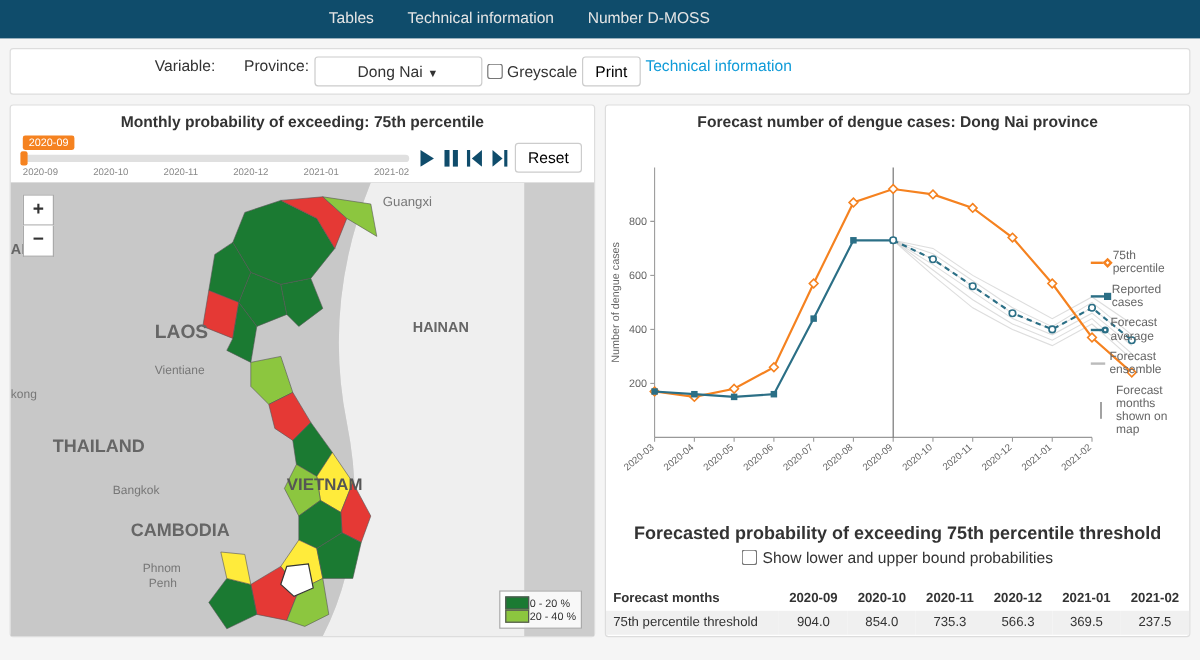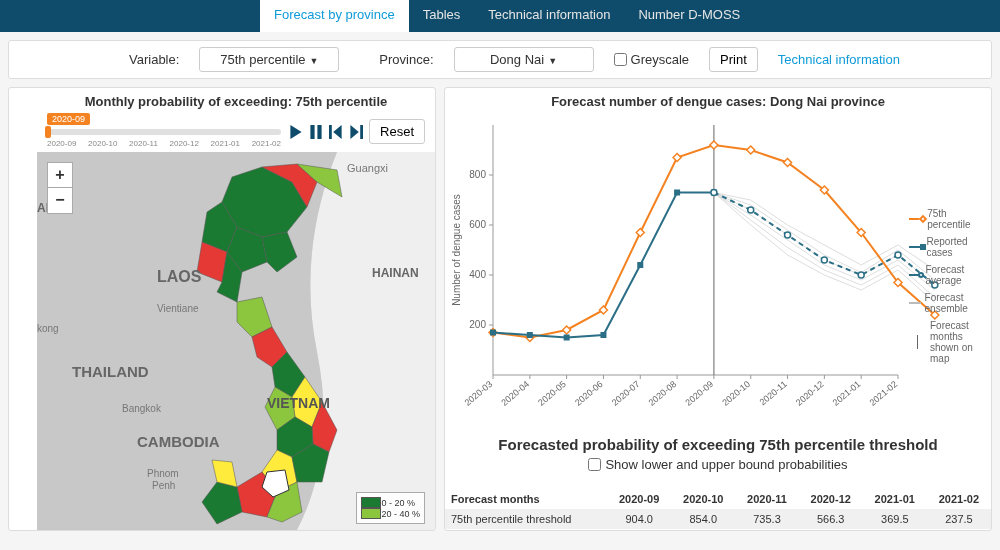--- a/index.html
+++ b/index.html
@@ -1,29 +1,29 @@
 <!DOCTYPE html>
 <html><head>
 <meta charset="utf-8">
 <style>
   * { box-sizing: border-box; margin: 0; padding: 0; }
   body { font-family: -apple-system, BlinkMacSystemFont, "Segoe UI", Arial, sans-serif; background: #f5f5f5; width: 1000px; height: 550px; overflow: hidden; font-size: 13px; color: #333; }
   .topnav { background: #0f4c6b; height: 32px; display: flex; align-items: stretch; padding-left: 260px; }
   .topnav .tab { color: #e5e5e5; padding: 7px 14px; font-size: 13px; cursor: pointer; }
   .topnav .tab.active { background: #fff; color: #0f9bd8; }
-  .controlbar { background: #fff; margin: 8px; padding: 6px 10px; border-radius: 3px; border: 1px solid #ddd; display: flex; align-items: center; gap: 20px; }
+  .controlbar { background: #fff; margin: 8px; padding: 6px 10px; border-radius: 3px; border: 1px solid #ddd; display: flex; gap: 4px; }
   .controlbar .lbl { font-size: 13px; margin-left: 110px; }
   .dropdown { border: 1px solid #ccc; border-radius: 3px; padding: 4px 10px; background: #fff; min-width: 140px; text-align: center; cursor: pointer; font-size: 13px; }
   .dropdown .caret { font-size: 9px; margin-left: 4px; }
   .btn { border: 1px solid #ccc; border-radius: 3px; padding: 4px 10px; background: #fff; cursor: pointer; font-size: 13px; }
   .chk { display: inline-flex; align-items: center; gap: 4px; font-size: 13px; }
   .chk input { width: 13px; height: 13px; }
   .link { color: #0f9bd8; font-size: 13px; cursor: pointer; }
   .main { display: flex; gap: 8px; padding: 0 8px; }
-  .left { width: 428px; background: #fff; border: 1px solid #ddd; border-radius: 3px; padding-left: 28px; }
+  .left { width: 488px; background: #fff; border: 1px solid #ddd; border-radius: 3px; }
   .right { flex: 1; background: #fff; border: 1px solid #ddd; border-radius: 3px; padding: 0; }
   .panel-title { text-align: center; font-weight: 600; font-size: 13px; padding: 6px 0; }
   .slider-area { padding: 0 10px 4px 10px; position: relative; }
   .slider-badge { position: absolute; left: 10px; top: -2px; background: #f58220; color: #fff; font-size: 9px; padding: 1px 5px; border-radius: 2px; }
   .slider-track { height: 6px; background: #e0e0e0; border-radius: 3px; position: relative; margin-top: 14px; }
   .slider-thumb { position: absolute; left: -2px; top: -3px; width: 6px; height: 12px; background: #f58220; border-radius: 2px; }
   .slider-ticks { display: flex; justify-content: space-between; font-size: 8px; color: #888; margin-top: 4px; }
   .ctrl-icon { width: 14px; height: 14px; cursor: pointer; }
   .map-area { position: relative; height: 378px; background: #ccc; overflow: hidden; }
   .zoom { position: absolute; left: 10px; top: 10px; z-index: 10; }
@@ -42,31 +42,27 @@
   .tbl { width: 100%; font-size: 11px; border-collapse: collapse; }
   .tbl th { font-weight: 700; padding: 4px 6px; text-align: center; }
   .tbl td { padding: 4px 6px; text-align: center; }
   .tbl .rowlbl { text-align: left; }
   .right-inner { position: relative; }
 </style>
 </head>
 <body>
 
 <div class="topnav">
-  <div class="tab active">Forecast by province</div>
   <div class="tab">Tables</div>
   <div class="tab">Technical information</div>
   <div class="tab">Number D-MOSS</div>
 </div>
 
 <div class="controlbar">
   <span class="lbl">Variable:</span>
-  <div class="dropdown">
-    <span>75th percentile</span><span class="caret">▼</span>
-  </div>
   <span class="lbl" style="margin-left:20px;">Province:</span>
   <div class="dropdown">
     <span>Dong Nai</span><span class="caret">▼</span>
   </div>
   <label class="chk">
     <input type="checkbox" style="">
     <span>Greyscale</span>
   </label>
   <button class="btn">Print</button>
   <span class="link">Technical information</span>

